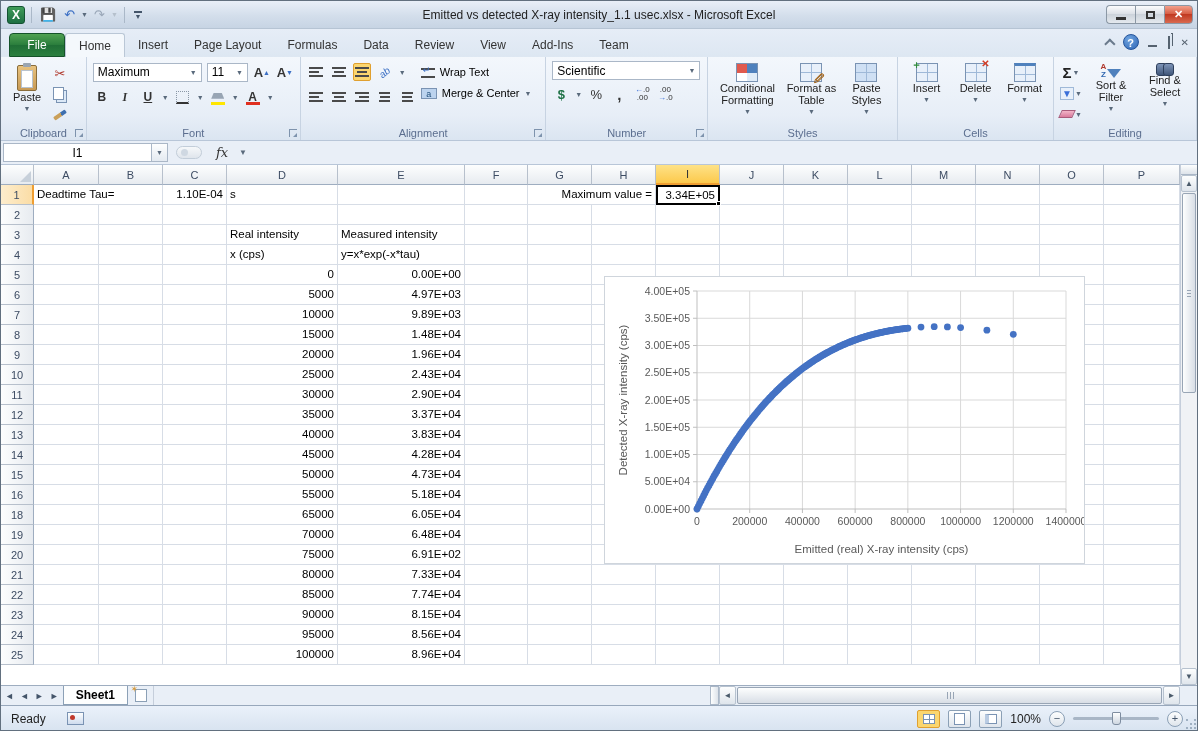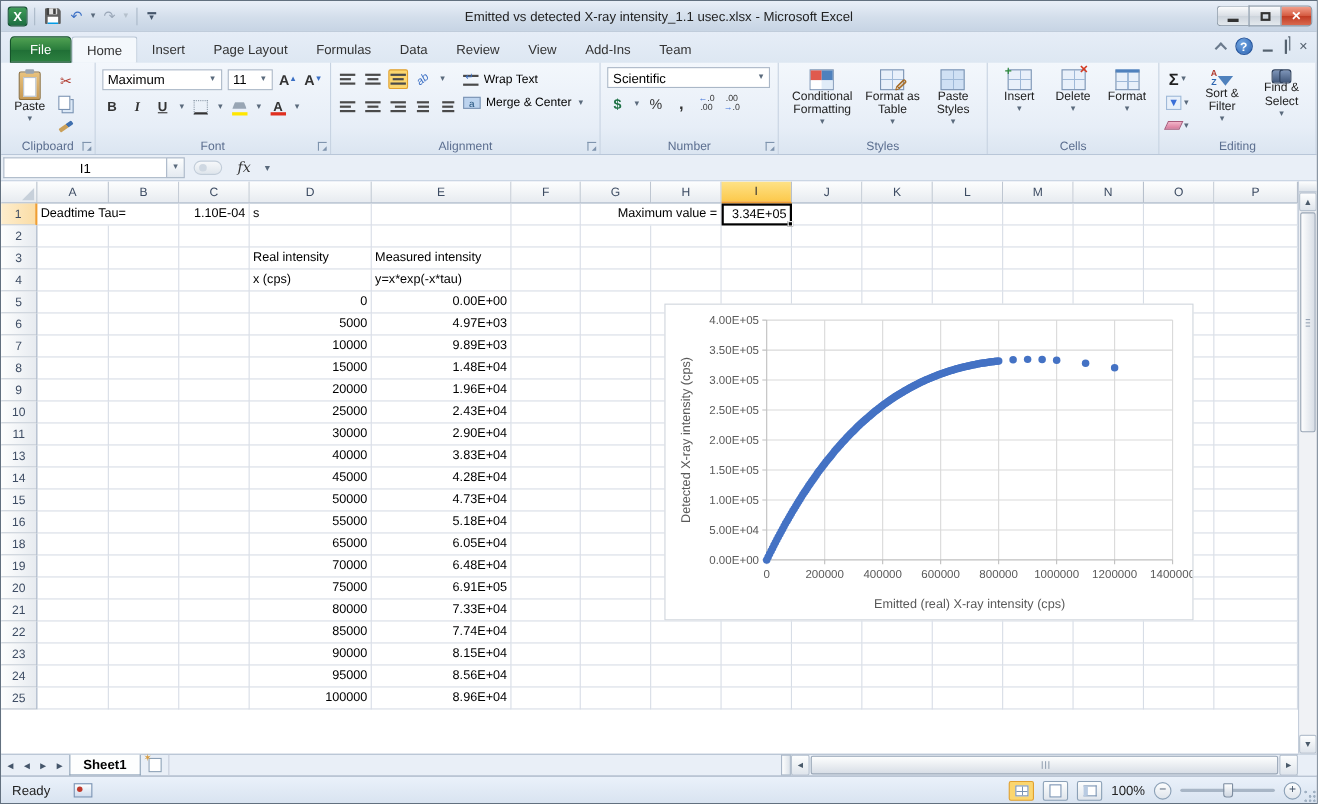--- a/index.html
+++ b/index.html
@@ -697,20 +697,39 @@
             <div class="cell" style="width: 64px;"></div>
             <div class="cell" style="width: 64px;"></div>
             <div class="cell" style="width: 64px;"></div>
             <div class="cell" style="width: 64px;"></div>
             <div class="cell" style="width: 64px;"></div>
             <div class="cell" style="width: 64px;"></div>
             <div class="cell" style="width: 64px;"></div>
             <div class="cell" style="width: 76px;"></div>
           </div>
           <div class="grow">
+            <div class="rowhdr">12</div>
+            <div class="cell" style="width: 65px;"></div>
+            <div class="cell" style="width: 64px;"></div>
+            <div class="cell" style="width: 64px;"></div>
+            <div class="cell r" style="width: 111px;">35000</div>
+            <div class="cell r" style="width: 127px;">3.37E+04</div>
+            <div class="cell" style="width: 63px;"></div>
+            <div class="cell" style="width: 64px;"></div>
+            <div class="cell" style="width: 64px;"></div>
+            <div class="cell" style="width: 64px;"></div>
+            <div class="cell" style="width: 64px;"></div>
+            <div class="cell" style="width: 64px;"></div>
+            <div class="cell" style="width: 64px;"></div>
+            <div class="cell" style="width: 64px;"></div>
+            <div class="cell" style="width: 64px;"></div>
+            <div class="cell" style="width: 64px;"></div>
+            <div class="cell" style="width: 76px;"></div>
+          </div>
+          <div class="grow">
             <div class="rowhdr">13</div>
             <div class="cell" style="width: 65px;"></div>
             <div class="cell" style="width: 64px;"></div>
             <div class="cell" style="width: 64px;"></div>
             <div class="cell r" style="width: 111px;">40000</div>
             <div class="cell r" style="width: 127px;">3.83E+04</div>
             <div class="cell" style="width: 63px;"></div>
             <div class="cell" style="width: 64px;"></div>
             <div class="cell" style="width: 64px;"></div>
             <div class="cell" style="width: 64px;"></div>
@@ -816,21 +835,21 @@
             <div class="cell" style="width: 64px;"></div>
             <div class="cell" style="width: 64px;"></div>
             <div class="cell" style="width: 76px;"></div>
           </div>
           <div class="grow">
             <div class="rowhdr">20</div>
             <div class="cell" style="width: 65px;"></div>
             <div class="cell" style="width: 64px;"></div>
             <div class="cell" style="width: 64px;"></div>
             <div class="cell r" style="width: 111px;">75000</div>
-            <div class="cell r" style="width: 127px;">6.91E+05</div>
+            <div class="cell r" style="width: 127px;">6.91E+02</div>
             <div class="cell" style="width: 63px;"></div>
             <div class="cell" style="width: 64px;"></div>
             <div class="cell" style="width: 64px;"></div>
             <div class="cell" style="width: 64px;"></div>
             <div class="cell" style="width: 64px;"></div>
             <div class="cell" style="width: 64px;"></div>
             <div class="cell" style="width: 64px;"></div>
             <div class="cell" style="width: 64px;"></div>
             <div class="cell" style="width: 64px;"></div>
             <div class="cell" style="width: 64px;"></div>

